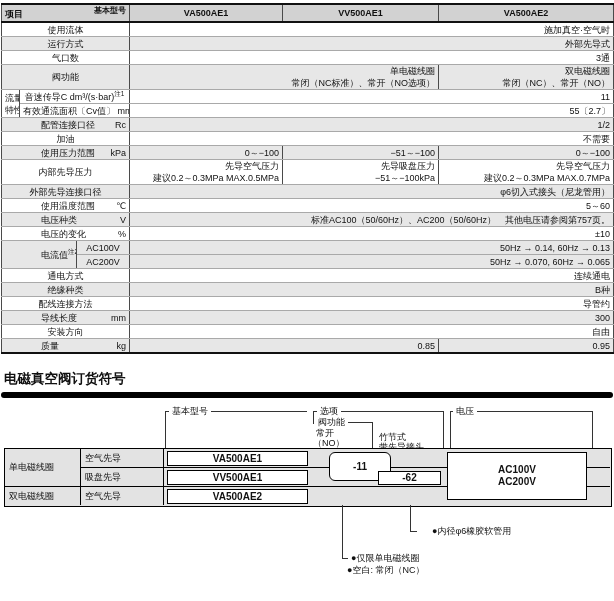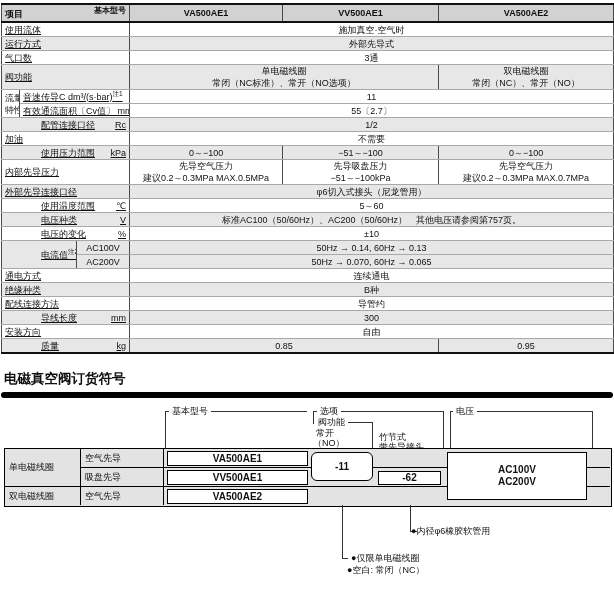--- a/index.html
+++ b/index.html
@@ -7,22 +7,22 @@
         font-family:"Liberation Sans","DejaVu Sans",sans-serif;color:#111;}
   
   table.spec{border-collapse:collapse;table-layout:fixed;width:612px;margin:3px 0 0 1px;
              border-left:1px solid #222;border-right:1px solid #222;
              border-top:2px solid #111;border-bottom:2px solid #111;}
   table.spec td{border:1px solid;border-color:#a9a9a9 #4a4a4a;padding:0 3px;
                 font-size:9px;line-height:12px;height:13px;overflow:hidden;white-space:nowrap;}
   tr.hdr td{background:#d2d2d2;border-bottom:2px solid #111;font-weight:bold;
             text-align:center;height:16px;}
   tr.g td{background:#e7e7e7;}
-  td.lab{text-align:left;text-decoration:underline;}
-  td.val{text-align:center;}
+  td.lab{text-align:center;}
+  td.val{text-align:right;}
   td.two{height:26px;}
   .lr{display:flex;justify-content:space-between;align-items:center;padding-left:36px;}
   sup.nref{font-size:6.5px;line-height:6px;}
   .corner{position:relative;padding:0 !important;
     background:linear-gradient(to bottom right,rgba(0,0,0,0) 49.5%,#222 49.5%,#222 50.6%,rgba(0,0,0,0) 50.6%),#d2d2d2;}
   .c-model{position:absolute;top:0;right:3px;font-size:8px;font-weight:bold;}
   .c-item{position:absolute;bottom:1px;left:3px;font-size:9px;font-weight:bold;}
   td.grp{font-size:8px;line-height:10px;padding:0 1px;text-align:center;}
   td.sub{font-size:8.5px;text-align:center;}
   .ln2 div{line-height:12px;}
@@ -263,30 +263,30 @@
 
     <div class="dtext" style="left:9px;top:64px;">单电磁线圈</div>
     <div class="dtext" style="left:9px;top:93px;">双电磁线圈</div>
     <div class="dtext" style="left:85px;top:55px;">空气先导</div>
     <div class="dtext" style="left:85px;top:74px;">吸盘先导</div>
     <div class="dtext" style="left:85px;top:93px;">空气先导</div>
 
     <div class="wbox" style="left:167px;top:53px;width:139px;height:13px;">VA500AE1</div>
     <div class="wbox" style="left:167px;top:72px;width:139px;height:13px;">VV500AE1</div>
     <div class="wbox" style="left:167px;top:91px;width:139px;height:13px;">VA500AE2</div>
-    <div class="wbox" style="left:311px;top:54px;width:60px;height:27px;border-radius:6px;">-11</div>
+    <div class="wbox" style="left:329px;top:54px;width:60px;height:27px;border-radius:6px;">-11</div>
     <div class="wbox" style="left:378px;top:73px;width:61px;height:12px;">-62</div>
     <div class="wbox" style="left:447px;top:54px;width:138px;height:46px;flex-direction:column;">
       <div>AC100V</div>
       <div>AC200V</div>
     </div>
 
     <div class="vline" style="left:410px;top:107px;height:27px;"></div>
     <div class="hline" style="left:410px;top:133px;width:7px;"></div>
-    <div class="note" style="left:411px;top:128px;">●内径φ6橡胶软管用</div>
+    <div class="note" style="left:432px;top:128px;">●内径φ6橡胶软管用</div>
 
     <div class="vline" style="left:342px;top:107px;height:54px;"></div>
     <div class="hline" style="left:342px;top:160px;width:6px;"></div>
     <div class="note" style="left:351px;top:155px;">●仅限单电磁线圈</div>
     <div class="note" style="left:347px;top:167px;">●空白: 常闭（NC）</div>
 
   </div>
 
 </div>
 

